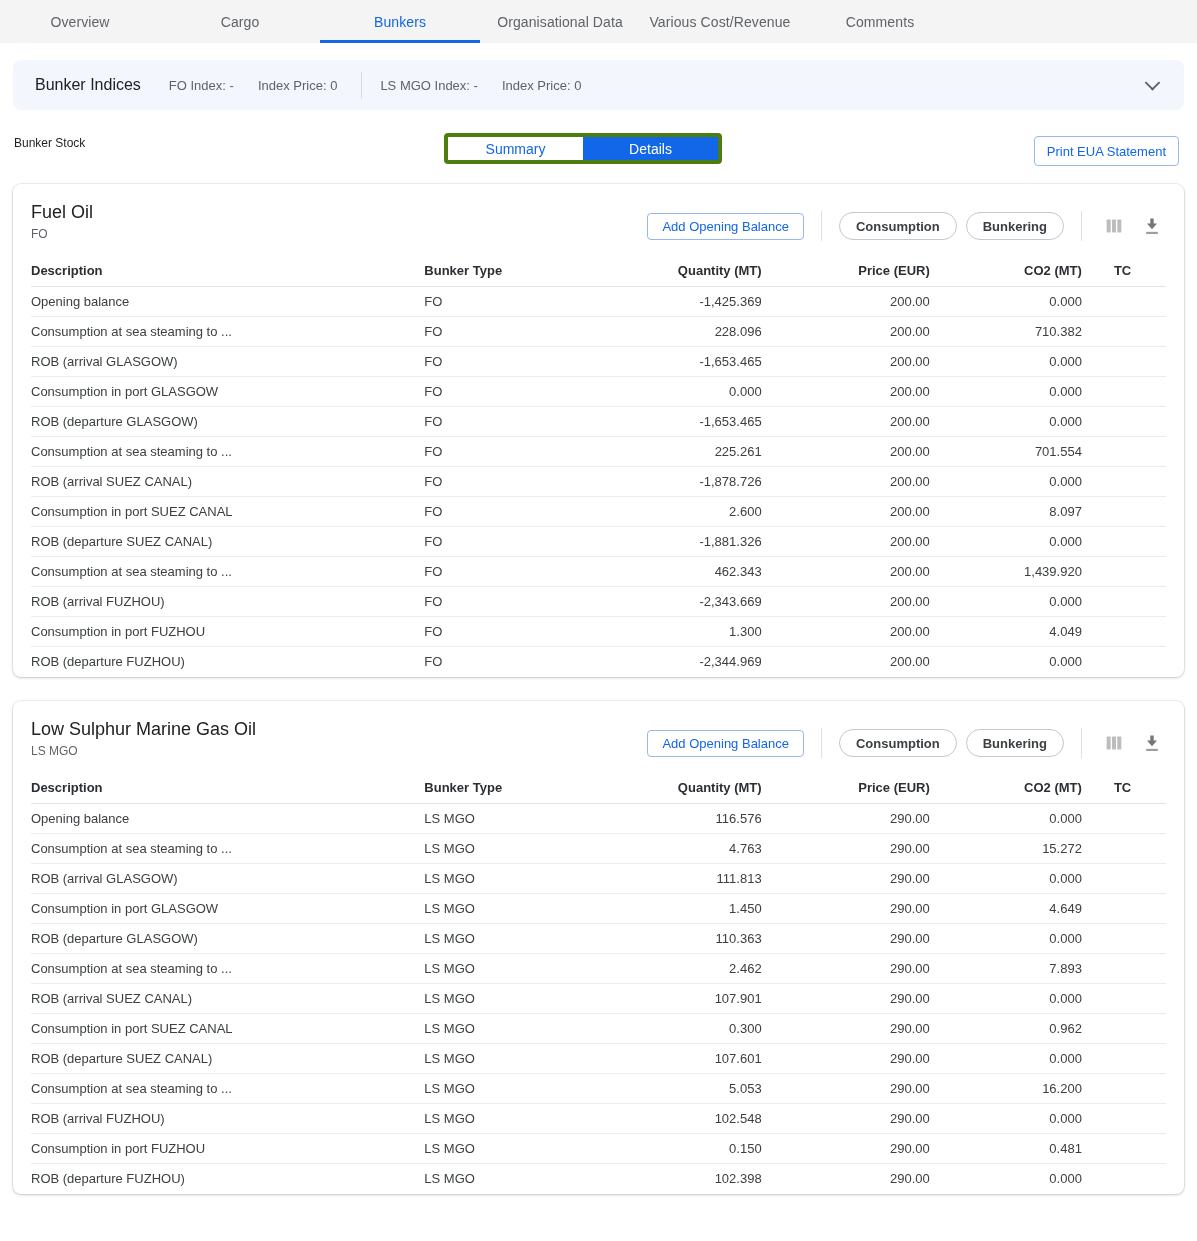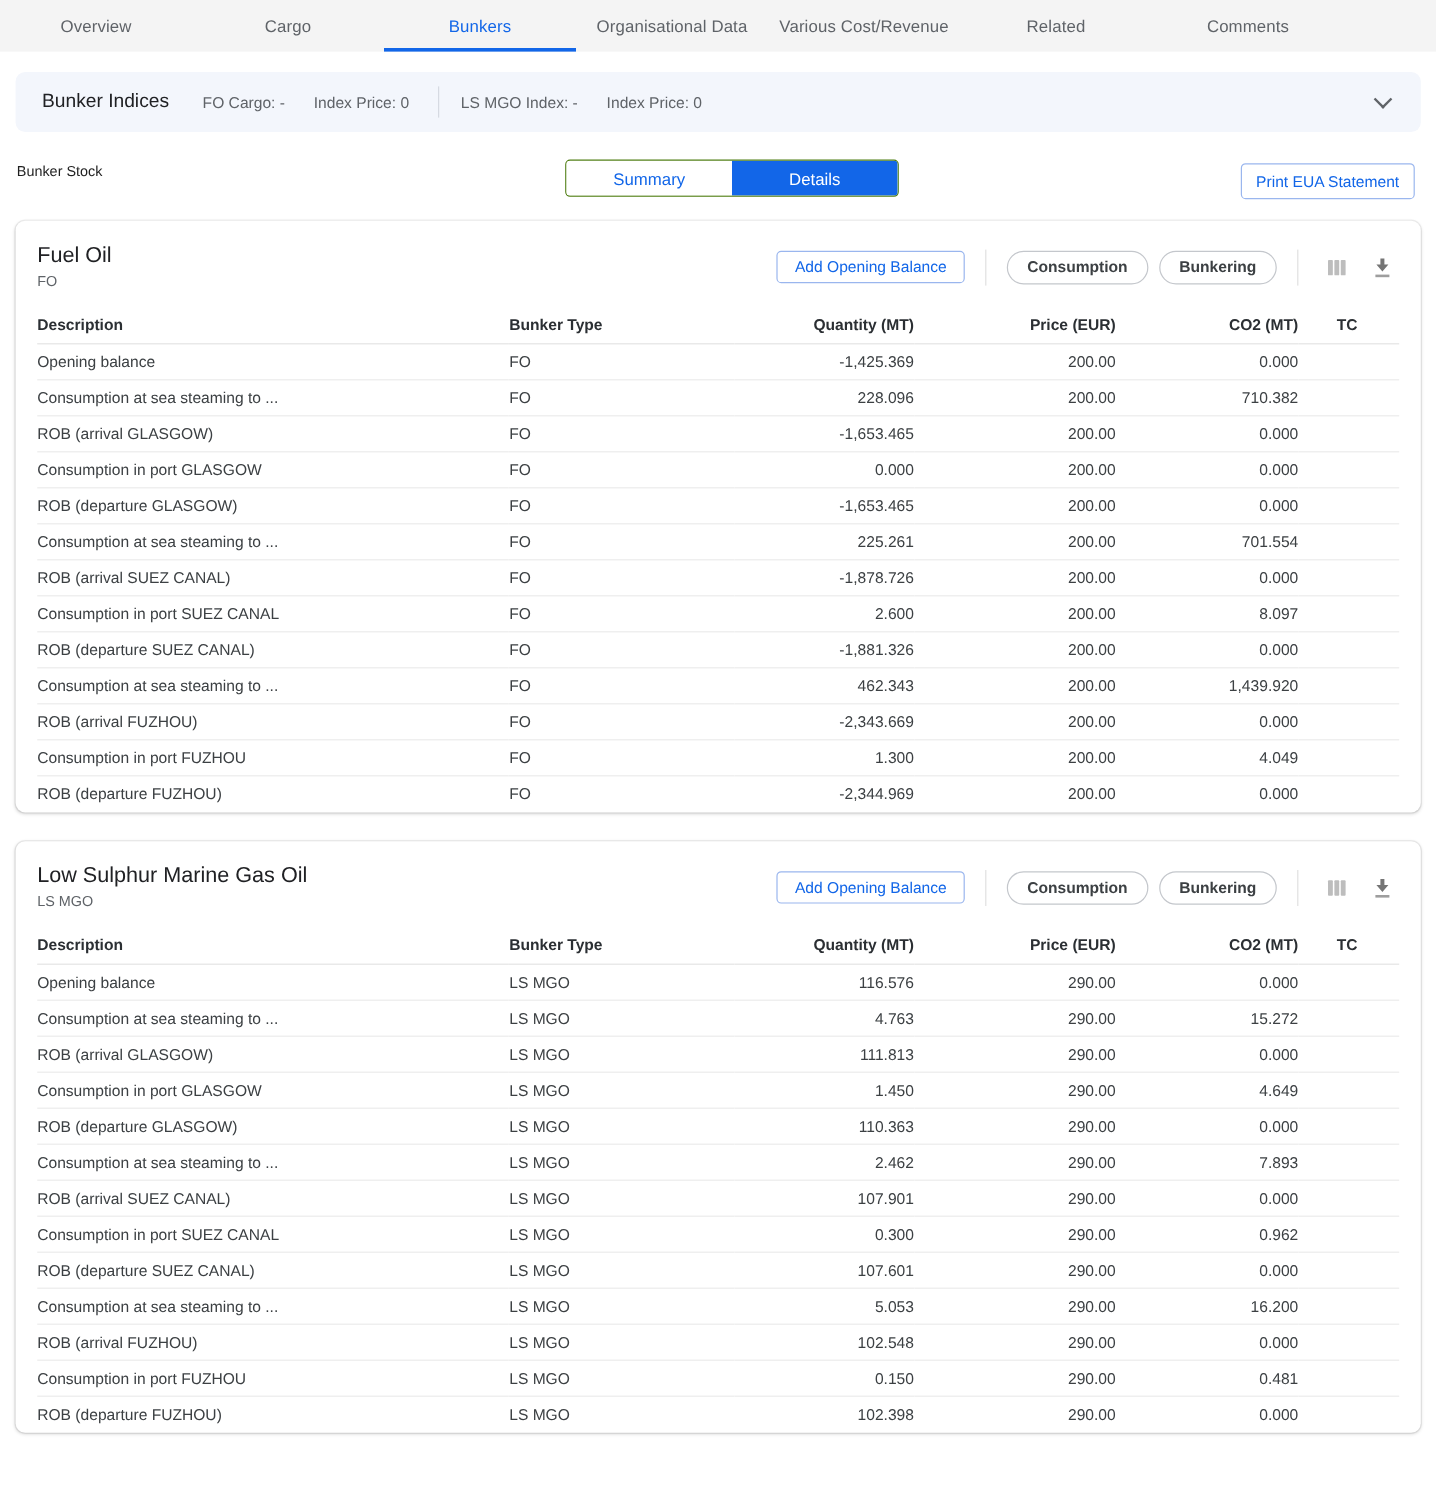--- a/index.html
+++ b/index.html
@@ -32,21 +32,21 @@
   .chevron-down {
     position:absolute; right:26px; top:50%; width:11px; height:11px; transform:translateY(-70%) rotate(45deg);
     border-right:2px solid #5f6368; border-bottom:2px solid #5f6368;
   }
 
   
   .stock-row { position:relative; height:36px; margin-top:22px; }
   .stock-title { font-size:12px; color:#1f1f1f; position:absolute; left:14px; top:4px; }
   .view-toggle {
     position:absolute; left:444px; top:1px; width:278px; height:31px; display:flex;
-    border:1px solid #4d7c0f; border-radius:4px; overflow:hidden; background:#fff;margin-left:27px;
+    border:4px solid #4d7c0f; border-radius:4px; overflow:hidden; background:#fff;
   }
   .view-toggle .seg {
     flex:1; display:flex; align-items:center; justify-content:center;
     font-size:14px; cursor:pointer;
   }
   .seg-summary { color:#1266e8; background:#fff; }
   .seg-details { color:#fff; background:#1266e8; }
   .print-btn {
     position:absolute; right:18px; top:4px; height:30px; padding:0 12px;
     border:1px solid #9ab6ee; border-radius:4px; background:#fff;
@@ -54,21 +54,21 @@
     font-family:"Liberation Sans", sans-serif;
   }
 
   
   .card {
     margin:16px 13px 0 13px; background:#fff; border-radius:8px;
     box-shadow:0 0 0 1px rgba(0,0,0,.06), 0 1px 3px rgba(0,0,0,.18);
     padding:18px 18px 1px 18px;
   }
   .card + .card { margin-top:24px; }
-  .card-head { display:flex; align-items:center; justify-content:space-between; margin-bottom:14px; }
+  .card-head { display:flex; align-items:flex-end; justify-content:space-between; margin-bottom:14px; }
   .card-title { font-size:18px; color:#202124; }
   .card-subtitle { font-size:12px; color:#5f6368; margin-top:4px; }
   .card-actions { display:flex; align-items:center; gap:9px; margin-top:2px; }
   .btn-outline-blue {
     border:1px solid #9ab6ee; border-radius:4px; background:#fff; color:#1266e8;
     font-size:13px; height:27px; padding:0 14px; cursor:pointer;
     font-family:"Liberation Sans", sans-serif;
   }
   .chip {
     border:1px solid #c4c7cc; border-radius:15px; background:#fff; color:#3c4043;
@@ -96,27 +96,26 @@
 </style>
 </head>
 <body>
 
 <div class="tabbar">
   <div class="tab">Overview</div>
   <div class="tab">Cargo</div>
   <div class="tab active">Bunkers</div>
   <div class="tab">Organisational Data</div>
   <div class="tab">Various Cost/Revenue</div>
-  <div class="tab">Related</div>
   <div class="tab">Comments</div>
 </div>
 
 <div class="indices">
   <span class="indices-title">Bunker Indices</span>
-  <span class="indices-metric">FO Cargo: -</span>
+  <span class="indices-metric">FO Index: -</span>
   <span class="indices-metric">Index Price: 0</span>
   <span class="indices-divider"></span>
   <span class="indices-metric">LS MGO Index: -</span>
   <span class="indices-metric">Index Price: 0</span>
   <span class="chevron-down"></span>
 </div>
 
 <div class="stock-row">
   <div class="stock-title">Bunker Stock</div>
   <div class="view-toggle">

